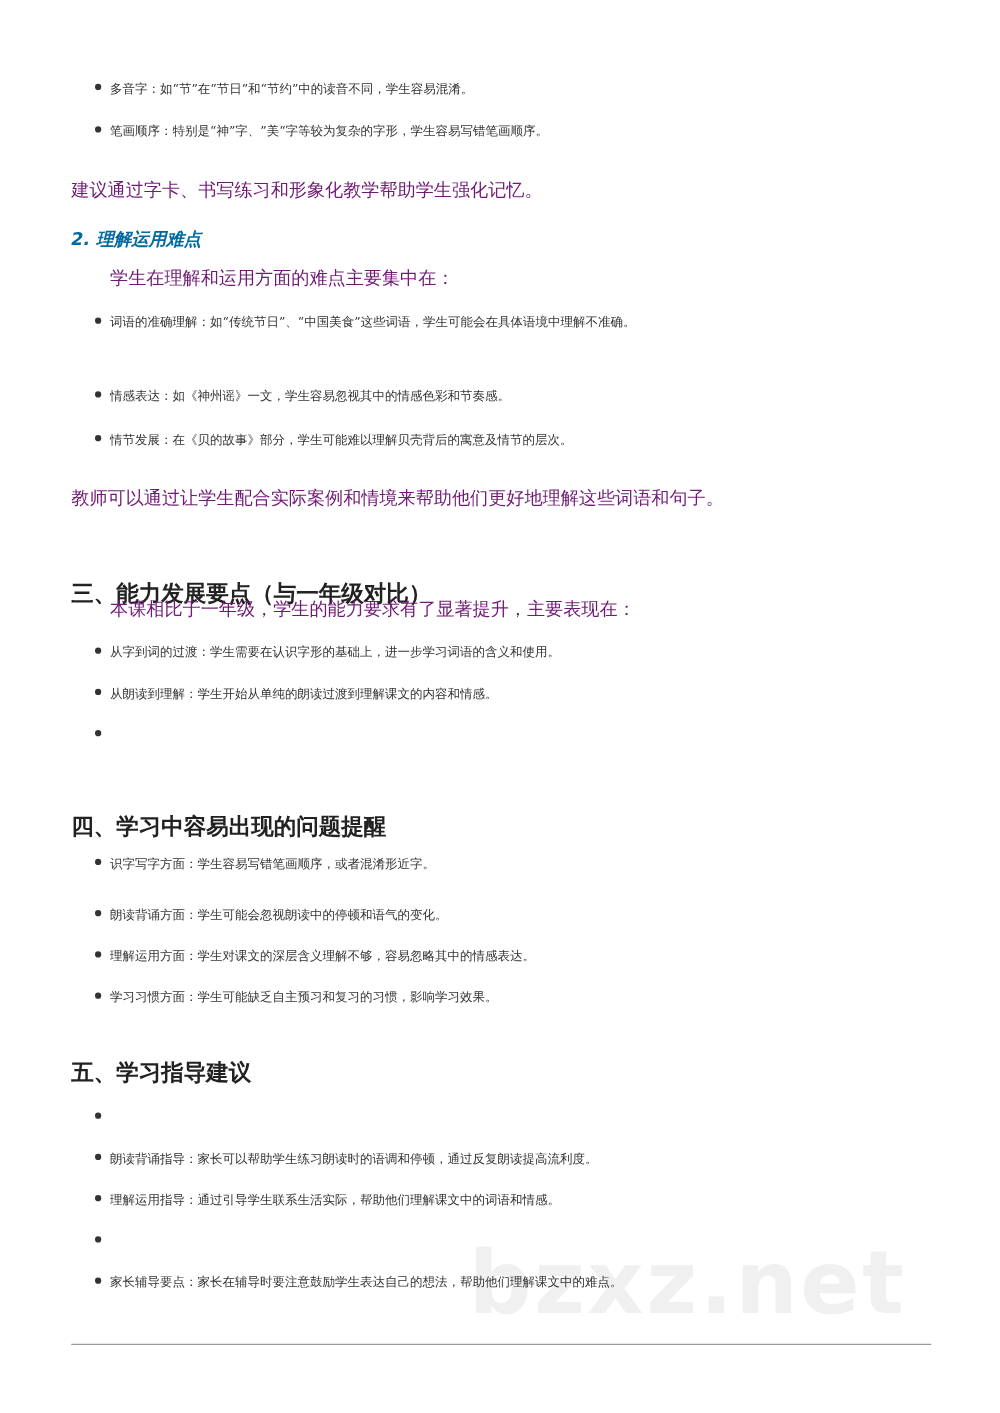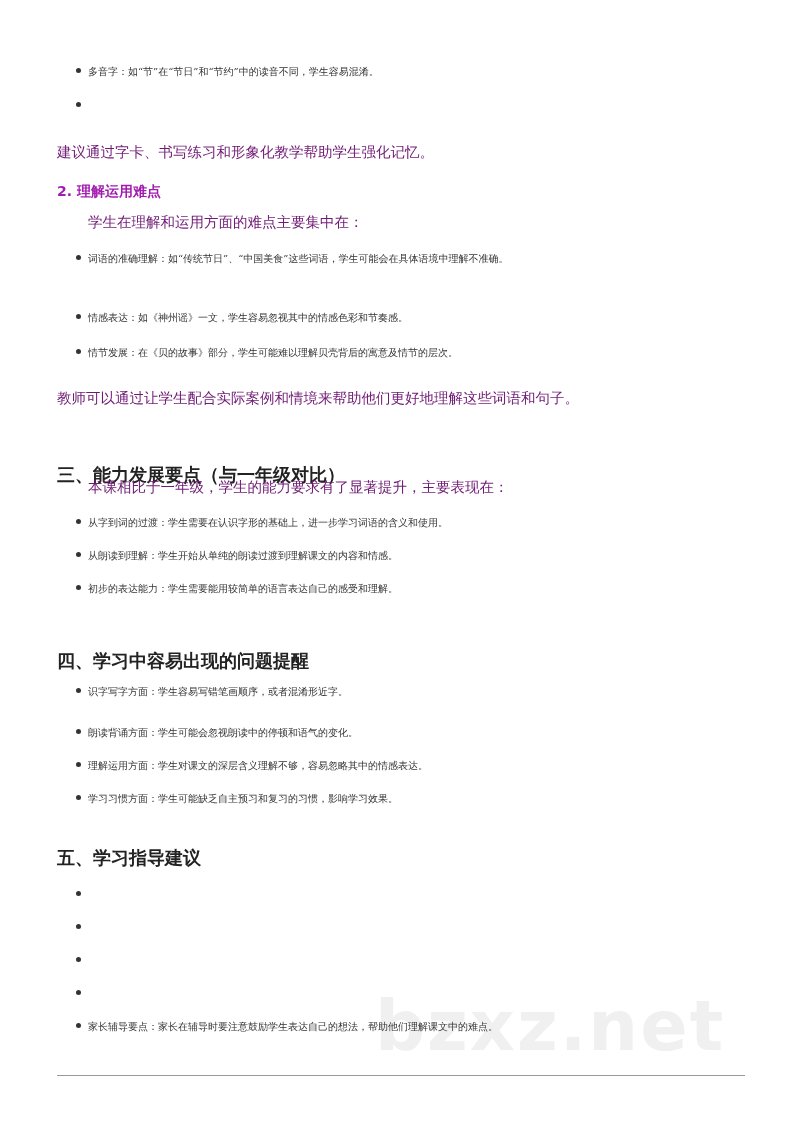--- a/index.html
+++ b/index.html
@@ -51,22 +51,23 @@
       color: #701a75;
       white-space: nowrap;
     }
     .para.indent { left: 88px; font-family: Liberation Mono, monospace; }
     .para.flush { left: 57px; }
     .subhead {
       position: absolute;
       left: 57px;
       font-size: 14px;
       font-weight: bold;
-      color: #a21caf;
+      color: #0369a1;
       font-family: "DejaVu Sans", "Liberation Sans", sans-serif;
+      font-style: italic;
     }
     .section-head {
       position: absolute;
       left: 57px;
       font-size: 18px;
       font-weight: bold;
       color: #222;
       font-family: "DejaVu Sans", "Liberation Sans", sans-serif;
       white-space: nowrap;
     }
@@ -109,21 +110,21 @@
 <div class="page">
 
   <div class="watermark">bzxz.net</div>
 
   <div class="content">
 
     <div class="bullet-item" style="top:62px;">
       <span class="dot"></span><span>多音字：如“节”在“节日”和“节约”中的读音不同，学生容易混淆。</span>
     </div>
     <div class="bullet-item" style="top:96px;">
-      <span class="dot"></span>
+      <span class="dot"></span><span>笔画顺序：特别是“神”字、”美“字等较为复杂的字形，学生容易写错笔画顺序。</span>
     </div>
 
     <div class="para flush" style="top:143px;">建议通过字卡、书写练习和形象化教学帮助学生强化记忆。</div>
 
     <div class="subhead" style="top:183px;">2. 理解运用难点</div>
     <div class="para indent" style="top:213px;">学生在理解和运用方面的难点主要集中在：</div>
 
     <div class="bullet-item multi" style="top:246px;">
       <span class="dot"></span><span>词语的准确理解：如“传统节日”、“中国美食”这些词语，学生可能会在具体语境中理解不准确。</span>
     </div>
@@ -139,21 +140,21 @@
     <div class="section-head" style="top:435px;margin-top:28px;">三、能力发展要点（与一年级对比）</div>
     <div class="para indent" style="top:478px;">本课相比于一年级，学生的能力要求有了显著提升，主要表现在：</div>
 
     <div class="bullet-item" style="top:513px;">
       <span class="dot"></span><span>从字到词的过渡：学生需要在认识字形的基础上，进一步学习词语的含义和使用。</span>
     </div>
     <div class="bullet-item" style="top:546px;">
       <span class="dot"></span><span>从朗读到理解：学生开始从单纯的朗读过渡到理解课文的内容和情感。</span>
     </div>
     <div class="bullet-item" style="top:579px;">
-      <span class="dot"></span><span>初步的表达能力：学生需要能用较简单的语言表达自己的感受和理解。</span>
+      <span class="dot"></span>
     </div>
 
     <div class="section-head" style="top:649px;">四、学习中容易出现的问题提醒</div>
 
     <div class="bullet-item" style="top:682px;">
       <span class="dot"></span><span>识字写字方面：学生容易写错笔画顺序，或者混淆形近字。</span>
     </div>
     <div class="bullet-item" style="top:723px;">
       <span class="dot"></span><span>朗读背诵方面：学生可能会忽视朗读中的停顿和语气的变化。</span>
     </div>
@@ -163,24 +164,24 @@
     <div class="bullet-item" style="top:789px;">
       <span class="dot"></span><span>学习习惯方面：学生可能缺乏自主预习和复习的习惯，影响学习效果。</span>
     </div>
 
     <div class="section-head" style="top:846px;">五、学习指导建议</div>
 
     <div class="bullet-item" style="top:885px;">
       <span class="dot"></span>
     </div>
     <div class="bullet-item" style="top:918px;">
-      <span class="dot"></span>
+      <span class="dot"></span><span>朗读背诵指导：家长可以帮助学生练习朗读时的语调和停顿，通过反复朗读提高流利度。</span>
     </div>
     <div class="bullet-item" style="top:951px;">
-      <span class="dot"></span>
+      <span class="dot"></span><span>理解运用指导：通过引导学生联系生活实际，帮助他们理解课文中的词语和情感。</span>
     </div>
     <div class="bullet-item" style="top:984px;">
       <span class="dot"></span>
     </div>
     <div class="bullet-item" style="top:1017px;">
       <span class="dot"></span><span>家长辅导要点：家长在辅导时要注意鼓励学生表达自己的想法，帮助他们理解课文中的难点。</span>
     </div>
 
   </div>
 

